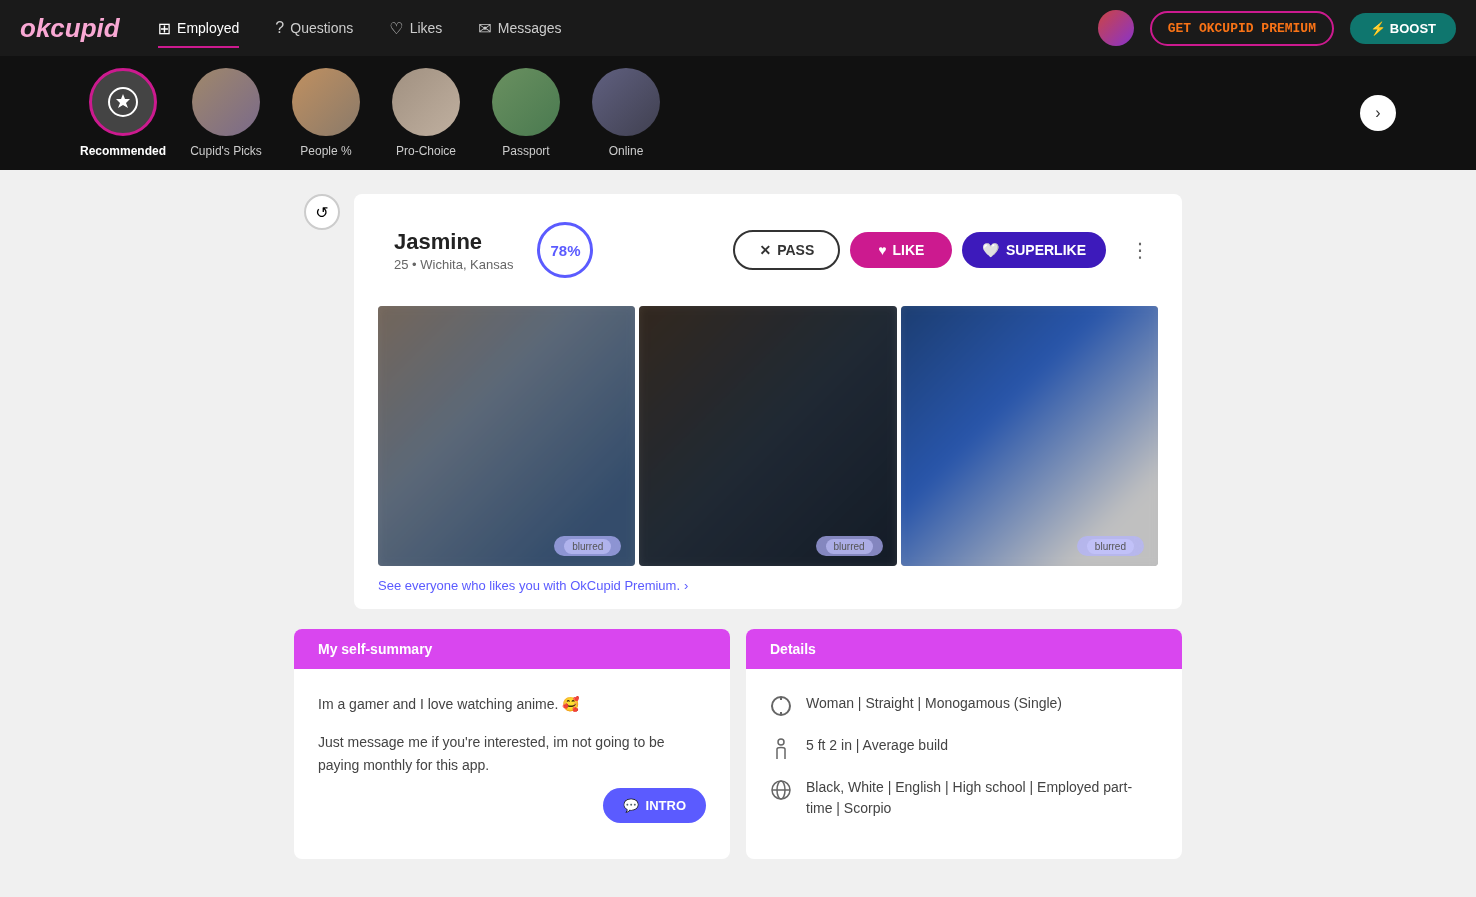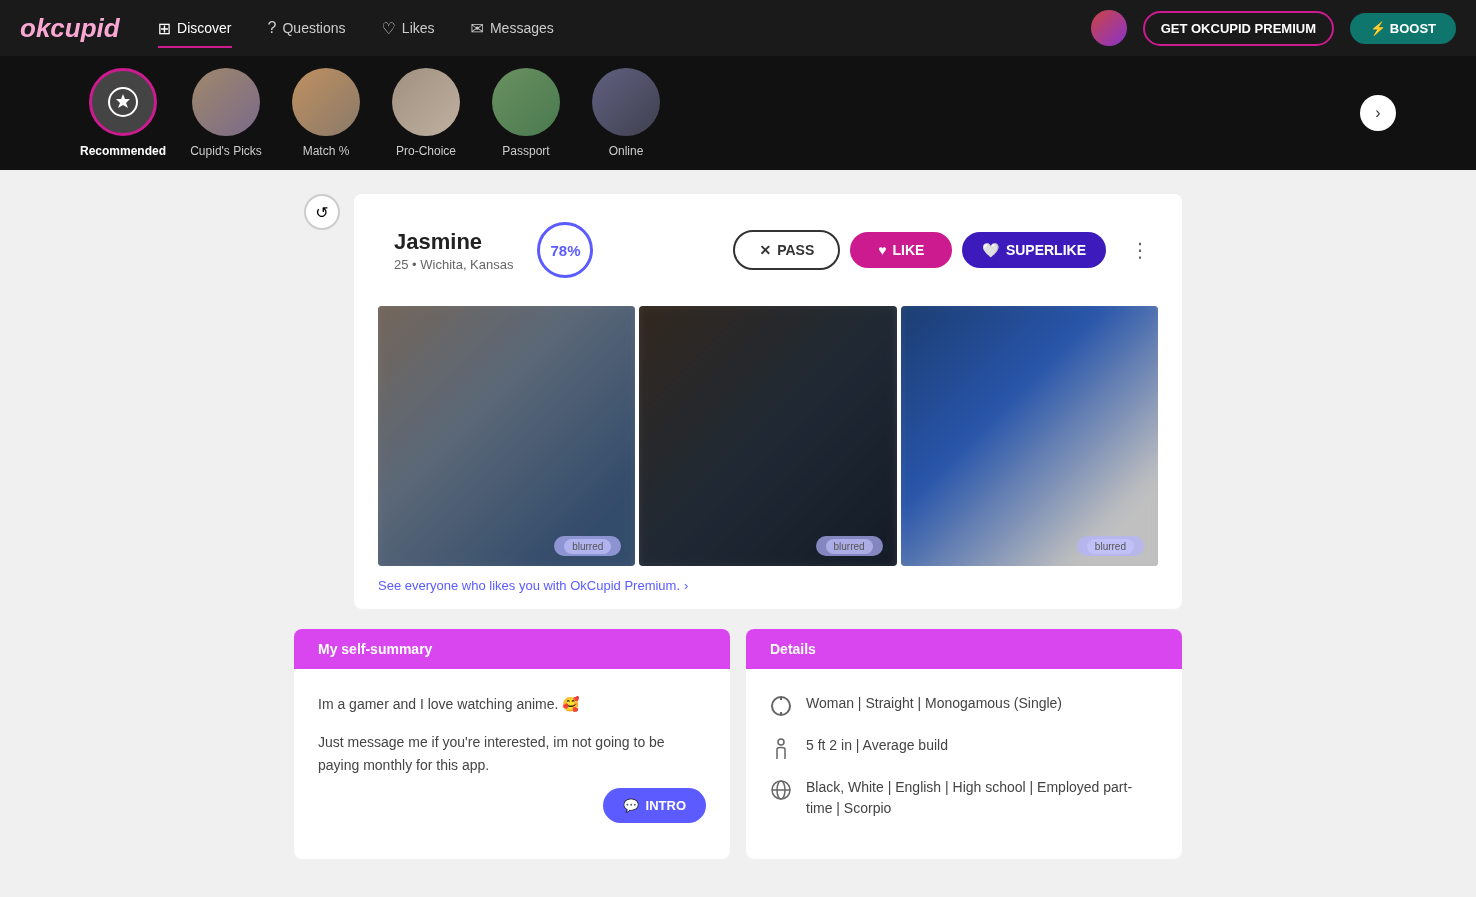--- a/index.html
+++ b/index.html
@@ -47,28 +47,29 @@
     .nav-spacer { flex: 1; }
     .nav-avatar {
       width: 36px;
       height: 36px;
       border-radius: 50%;
       background: linear-gradient(135deg, #c44, #8833cc);
       margin-right: 8px;
     }
     .btn-premium {
       background: #1a1a1a;
-      color: #ffffff;
+      color: #f97316;
       border: 2px solid #cc1a8f;
       padding: 8px 16px;
       border-radius: 20px;
       font-size: 13px;
       font-weight: 600;
       cursor: pointer;
       white-space: nowrap;
+      font-family: Liberation Mono, monospace;
     }
     .btn-boost {
       background: #0f766e;
       color: white;
       border: none;
       padding: 8px 20px;
       border-radius: 20px;
       font-size: 13px;
       font-weight: 700;
       cursor: pointer;
@@ -366,21 +367,21 @@
     .nav-icon { font-size: 16px; }
   </style>
 </head>
 <body>
 
 <nav class="navbar">
   <div class="logo">okcupid</div>
 
   <a class="nav-item active">
     <span class="nav-icon">⊞</span>
-    <span>Discover</span>
+    <span>Employed</span>
   </a>
   <a class="nav-item">
     <span class="nav-icon">?</span>
     <span>Questions</span>
   </a>
   <a class="nav-item">
     <span class="nav-icon">♡</span>
     <span>Likes</span>
   </a>
   <a class="nav-item">
@@ -413,21 +414,21 @@
     <div class="category-thumb">
       <div class="category-thumb-img" style="background: linear-gradient(135deg, #a0886a, #7a6a8a);"></div>
     </div>
     <span class="category-label">Cupid's Picks</span>
   </div>
 
   <div class="category-item">
     <div class="category-thumb">
       <div class="category-thumb-img" style="background: linear-gradient(135deg, #c09060, #8a7a6a);"></div>
     </div>
-    <span class="category-label">Match %</span>
+    <span class="category-label">People %</span>
   </div>
 
   <div class="category-item">
     <div class="category-thumb">
       <div class="category-thumb-img" style="background: linear-gradient(135deg, #a09080, #c0b0a0);"></div>
     </div>
     <span class="category-label">Pro-Choice</span>
   </div>
 
   <div class="category-item">

